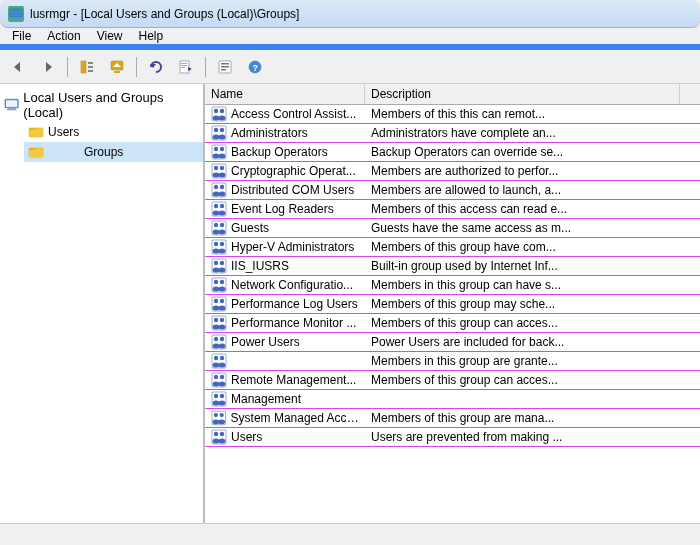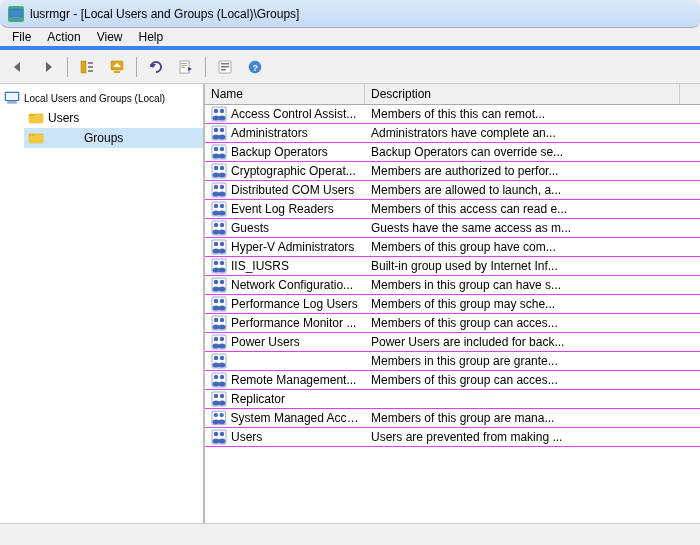--- a/index.html
+++ b/index.html
@@ -35,21 +35,21 @@
       color: #000;
     }
 
     
     .menu-bar {
       background: #f0f0f0;
       height: 22px;
       display: flex;
       align-items: center;
       padding: 0 4px;
-      border-bottom: 4px solid #3b82f6;
+      border-bottom: 6px solid #3b82f6;
     }
     .menu-item {
       padding: 2px 8px;
       cursor: pointer;
       font-size: 12px;
       color: #000;
     }
 
     
     .toolbar {
@@ -90,21 +90,21 @@
       overflow-y: auto;
       padding-top: 4px;
     }
     .tree-root {
       display: flex;
       align-items: center;
       gap: 4px;
       padding: 2px 4px;
       cursor: pointer;
     }
-    .tree-root-label { font-size: 10px; font-weight: normal; }
+    .tree-root-label { font-size: 13px; font-weight: normal; }
 
     .tree-children {
       padding-left: 24px;
     }
     .tree-child {
       display: flex;
       align-items: center;
       gap: 4px;
       padding: 2px 4px;
       cursor: pointer;
@@ -517,21 +517,21 @@
         <div class="list-row">
           <div class="list-cell cell-name">
             <svg width="16" height="16" viewBox="0 0 16 16">
       <rect x="0" y="0" width="16" height="16" fill="none"></rect>
       <circle cx="5" cy="5" r="2.2" fill="#4466bb"></circle>
       <ellipse cx="5" cy="12" rx="3.5" ry="2.5" fill="#4466bb"></ellipse>
       <circle cx="11" cy="5" r="2.2" fill="#4466bb"></circle>
       <ellipse cx="11" cy="12" rx="3.5" ry="2.5" fill="#4466bb"></ellipse>
       <rect x="1" y="1" width="14" height="14" fill="none" stroke="#3355aa" stroke-width="0.5" rx="1"></rect>
     </svg>
-            <span style="overflow: hidden; text-overflow: ellipsis; white-space: nowrap;">Replicator</span>
+            <span style="overflow: hidden; text-overflow: ellipsis; white-space: nowrap;">Management</span>
           </div>
         </div>
         <div class="list-row">
           <div class="list-cell cell-name">
             <svg width="16" height="16" viewBox="0 0 16 16">
       <rect x="0" y="0" width="16" height="16" fill="none"></rect>
       <circle cx="5" cy="5" r="2.2" fill="#4466bb"></circle>
       <ellipse cx="5" cy="12" rx="3.5" ry="2.5" fill="#4466bb"></ellipse>
       <circle cx="11" cy="5" r="2.2" fill="#4466bb"></circle>
       <ellipse cx="11" cy="12" rx="3.5" ry="2.5" fill="#4466bb"></ellipse>

